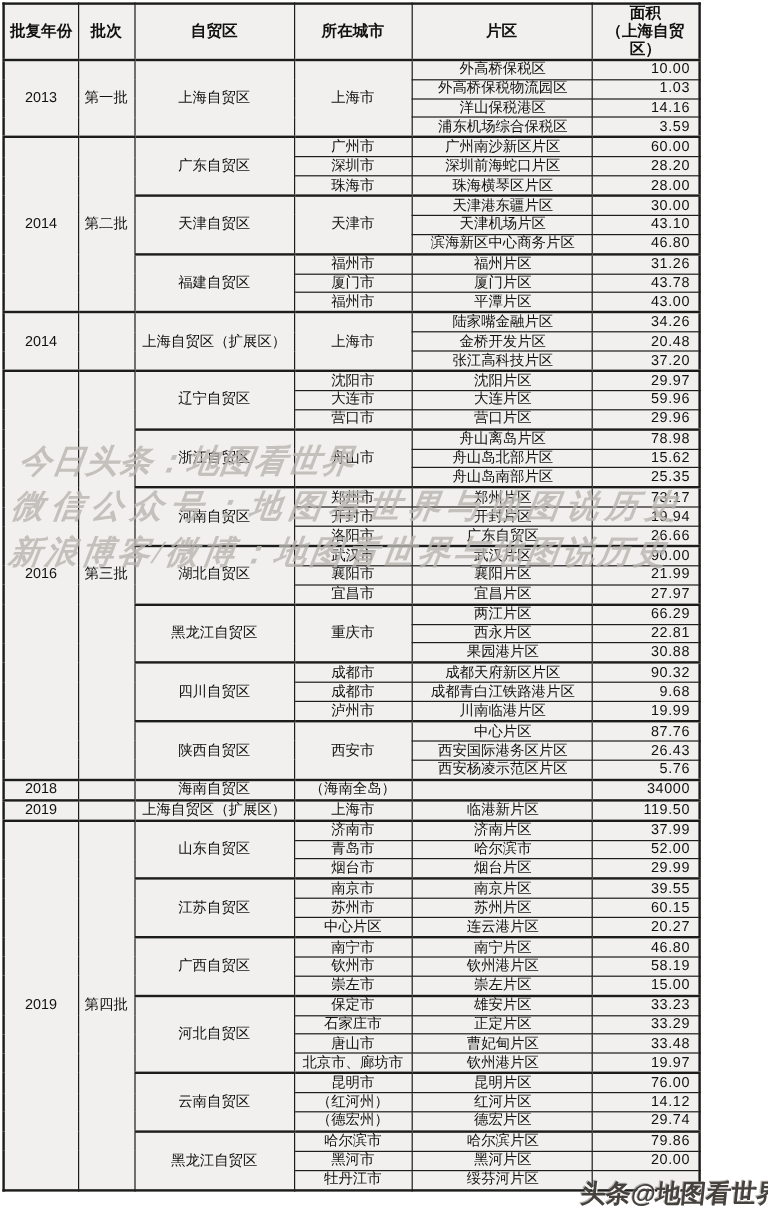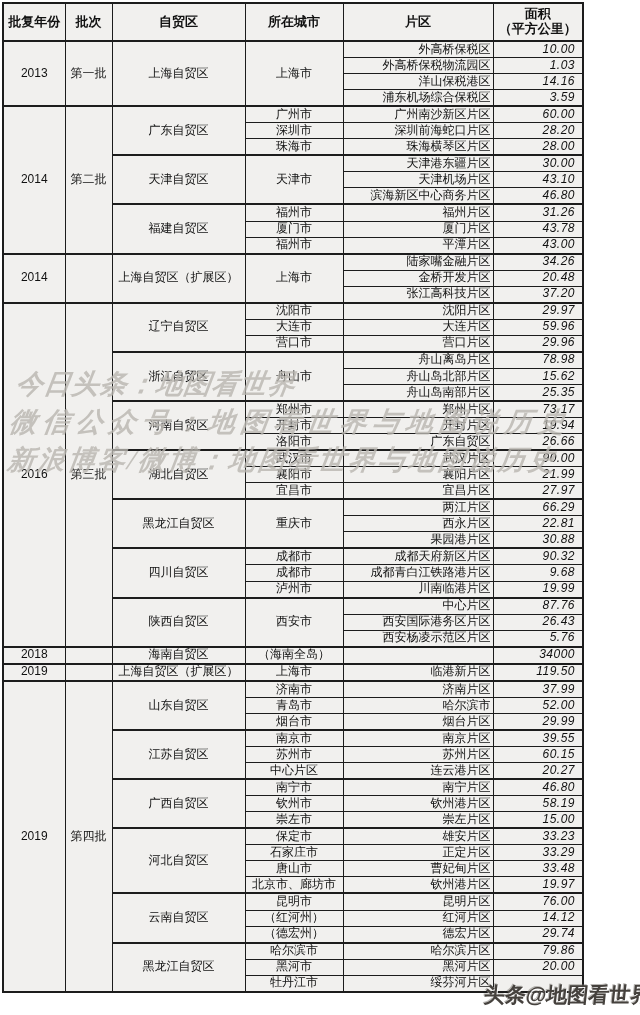--- a/index.html
+++ b/index.html
@@ -38,22 +38,22 @@
     white-space: nowrap;
   }
   table.ftz { border: 2px solid var(--border-color); }
   table.ftz thead th {
     font-weight: bold;
     font-size: 13px;
     height: 38px;
     white-space: pre-line;
     border-bottom-width: 2px;
   }
-  table.ftz td.col-p { text-align: right; padding-left: 4px; }
-  table.ftz td.col-a { text-align: right; padding-right: 7px; letter-spacing: 0.5px; font-style: italic; }
+  table.ftz td.col-p { text-align: center; padding-left: 4px; }
+  table.ftz td.col-a { text-align: right; padding-right: 7px; letter-spacing: 0.5px; }
   table.ftz tr.sep td { border-top-width: 2px; }
 
   .wm-center {
     position: absolute;
     z-index: 5;
     color: var(--wm-center);
     opacity: 0.8;
     font-family: "Liberation Serif", "DejaVu Serif", serif;
     font-style: italic;
     font-weight: bold;
@@ -94,21 +94,21 @@
       <col style="width:90px">
     </colgroup>
     <thead>
       <tr>
           <th>批复年份</th>
           <th>批次</th>
           <th>自贸区</th>
           <th>所在城市</th>
           <th>片区</th>
           <th>面积
-（平方公里）</th>
+（上海自贸区）</th>
         </tr>
     </thead>
     <tbody>
         <tr>
           <td class="col-y" rowspan="4">2013</td>
           <td class="col-b" rowspan="4">第一批</td>
           <td class="col-z" rowspan="4">上海自贸区</td>
           <td class="col-c" rowspan="4">上海市</td>
           <td class="col-p">外高桥保税区</td>
           <td class="col-a">10.00</td>

